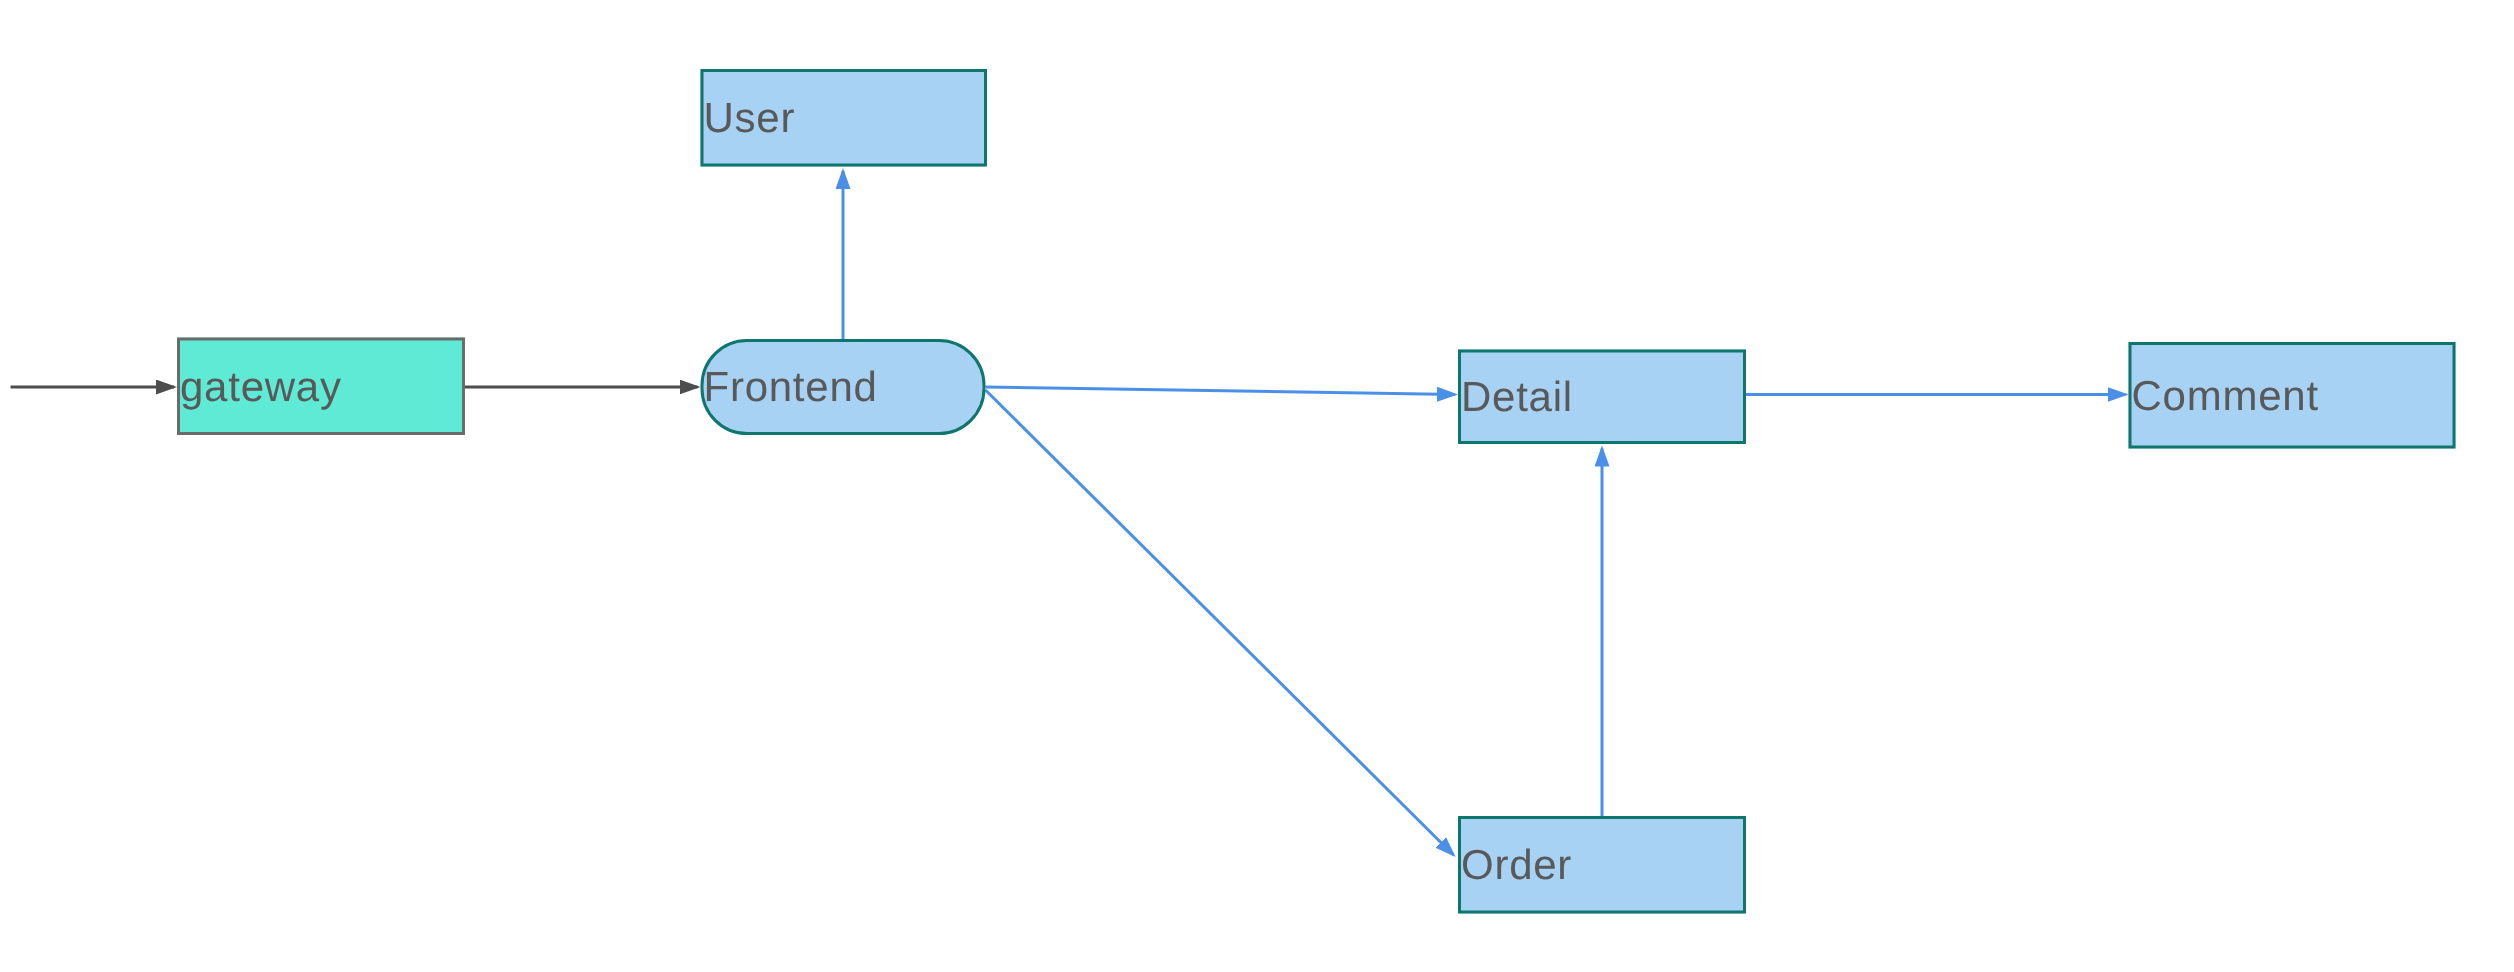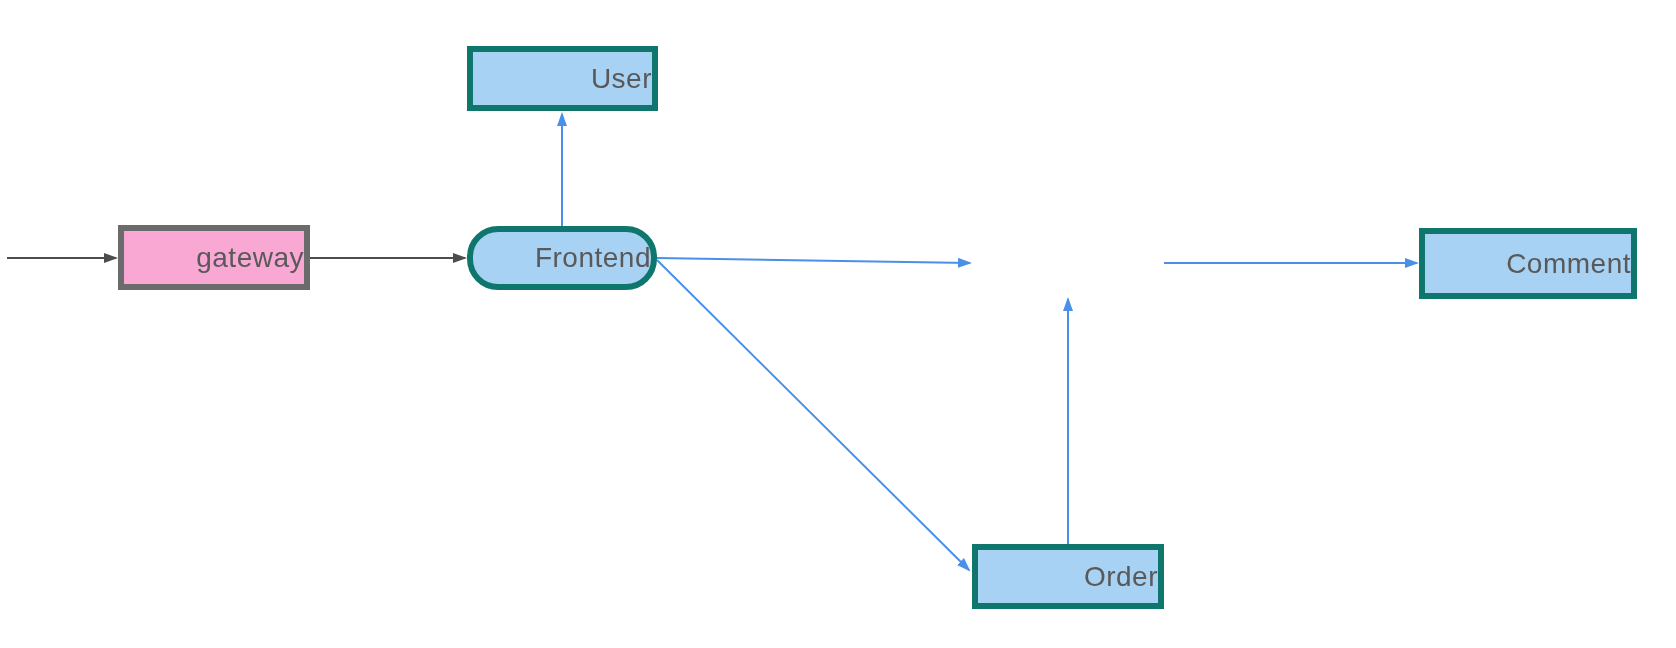--- a/index.html
+++ b/index.html
@@ -19,31 +19,31 @@
     position: absolute;
     left: 0;
     top: 0;
     width: 1676px;
     height: 648px;
     display: block;
   }
   .node {
     position: absolute;
     box-sizing: border-box;
-    border: 6px solid #0f766e;
+    border: 2px solid #0f766e;
     display: flex;
     align-items: center;
-    justify-content: flex-end;
+    justify-content: flex-start;
     font-size: 28px;
     color: #595959;
     letter-spacing: 0.5px;
     white-space: nowrap;
   }
   .node.blue  { background: #a7d2f4; }
-  .node.white { background: #f9a8d4; border-color: #6b6b6b; }
+  .node.white { background: #5eead4; border-color: #6b6b6b; }
 
   #node-gateway  { left: 118px;  top: 225px; width: 192px; height: 65px; }
   #node-user     { left: 467px;  top: 46px;  width: 191px; height: 65px; }
   #node-frontend { left: 467px;  top: 226px; width: 190px; height: 64px; border-radius: 31px; }
   #node-detail   { left: 972px;  top: 233px; width: 192px; height: 63px; }
   #node-comment  { left: 1419px; top: 228px; width: 218px; height: 71px; }
   #node-order    { left: 972px;  top: 544px; width: 192px; height: 65px; }
 </style>
 </head>
 <body>
@@ -80,20 +80,23 @@
   </div>
 
   <div class="node blue" id="node-user">
     <span>User</span>
   </div>
 
   <div class="node blue" id="node-frontend">
     <span>Frontend</span>
   </div>
 
+  <div class="node blue" id="node-detail">
+    <span>Detail</span>
+  </div>
 
   <div class="node blue" id="node-order">
     <span>Order</span>
   </div>
 
   <div class="node blue" id="node-comment">
     <span>Comment</span>
   </div>
 
 </div>

